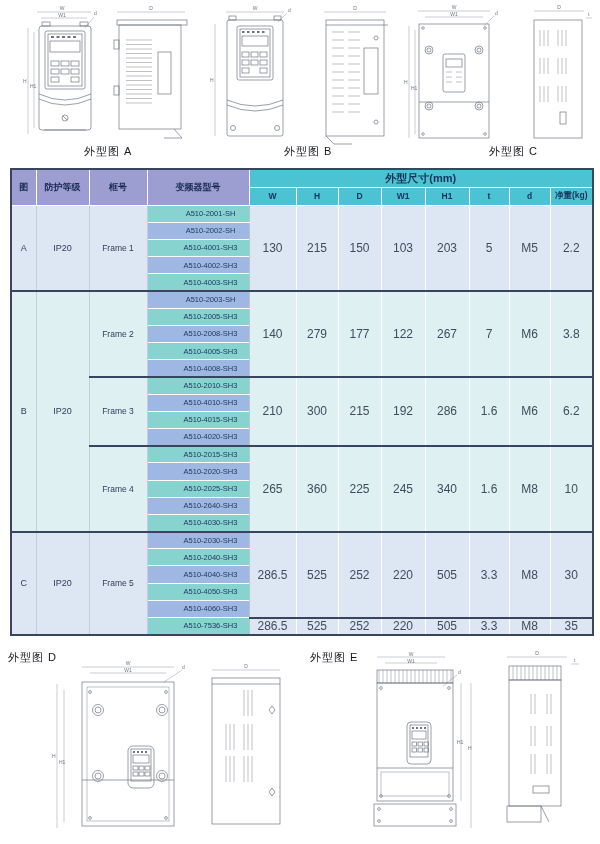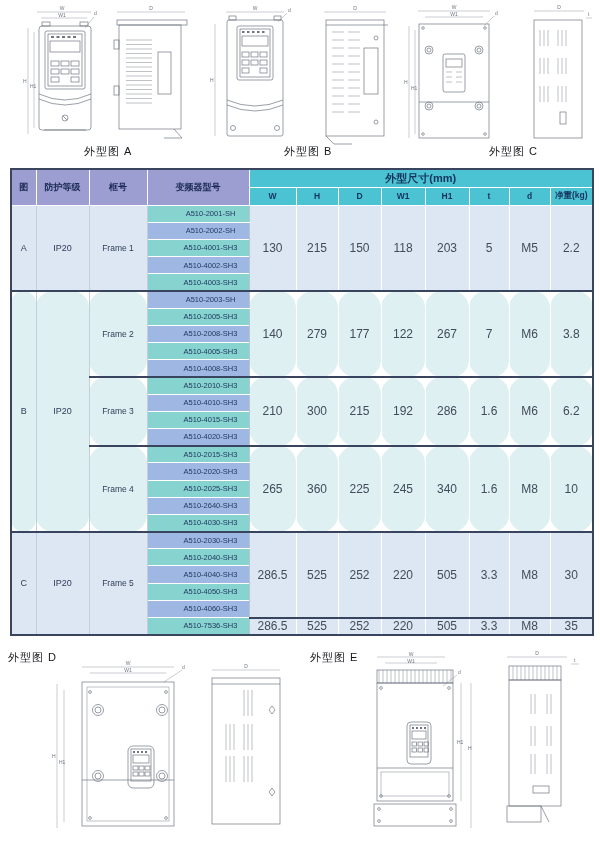--- a/index.html
+++ b/index.html
@@ -41,21 +41,21 @@
   th.thd  { background:#4cc3d3; color:#14335c; font-size:11px; font-weight:bold; }
   th.thd2 { background:#4cc3d3; color:#14335c; font-size:8.5px; font-weight:bold;
             border-top:1px solid #83d9e4; }
   td.fig, td.prot { font-size:9px; color:#2e3c58; border-right:1px solid #c3d0da; }
   td.frame { font-size:8.5px; color:#2e3c58; border-right:1px solid #c3d0da; }
   td.model { font-size:7.5px; color:#22385f; border-right:1px solid #b7c5ce;padding-left:25px; }
   td.model.teal { background:#86d3d0; }
   td.model.blue { background:#9fb8e3; }
   td.dimval { font-size:12px; color:#414b5c; border-left:1px solid #b7c5ce;margin-top:16px; }
   td.sec-a, td.sec-c { background:#dde7f3; }
-  td.sec-b { background:#def0f1;border-radius:17px; }
+  td.sec-b { background:#def0f1; }
   td.dk { border-top:2px solid #39445f; }
 </style>
 </head>
 <body>
 
 <div id="page">
 
   <svg class="draw" style="left:22px;top:4px" width="78" height="140" viewBox="0 0 78 140">
     <g>
       <path class="dl" d="M15 8H69M19 14H65M6 24V130M12 28V124"></path>
@@ -229,21 +229,21 @@
     </thead>
     <tbody id="tbody">
         <tr>
           <td class="fig sec-a" rowspan="5">A</td>
           <td class="prot sec-a" rowspan="5">IP20</td>
           <td class="frame sec-a" rowspan="5">Frame 1</td>
           <td class="model teal">A510-2001-SH</td>
           <td class="dimval sec-a" rowspan="5">130</td>
           <td class="dimval sec-a" rowspan="5">215</td>
           <td class="dimval sec-a" rowspan="5">150</td>
-          <td class="dimval sec-a" rowspan="5">118</td>
+          <td class="dimval sec-a" rowspan="5">103</td>
           <td class="dimval sec-a" rowspan="5">203</td>
           <td class="dimval sec-a" rowspan="5">5</td>
           <td class="dimval sec-a" rowspan="5">M5</td>
           <td class="dimval sec-a" rowspan="5">2.2</td>
         </tr>
         <tr>
           <td class="model blue">A510-2002-SH</td>
         </tr>
         <tr>
           <td class="model teal">A510-4001-SH3</td>

